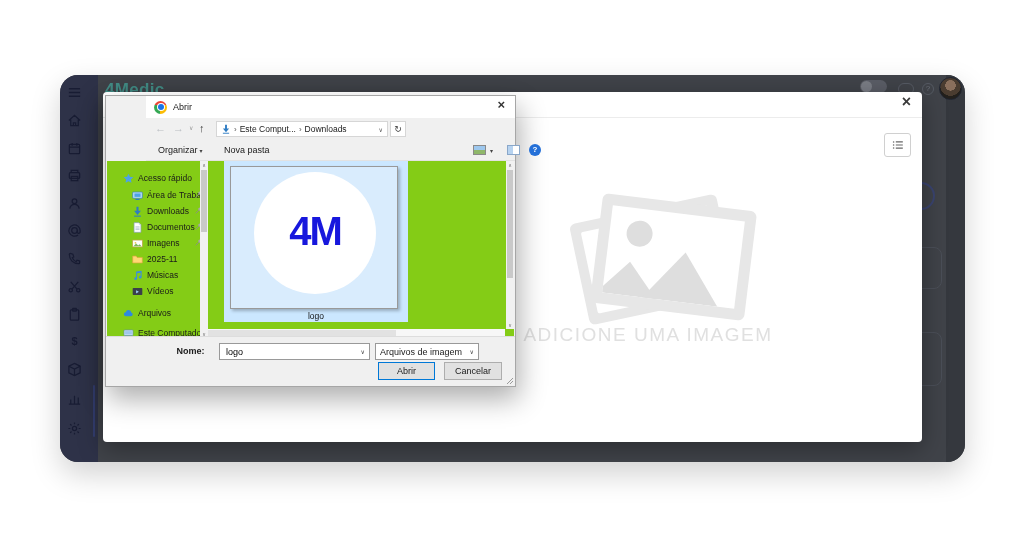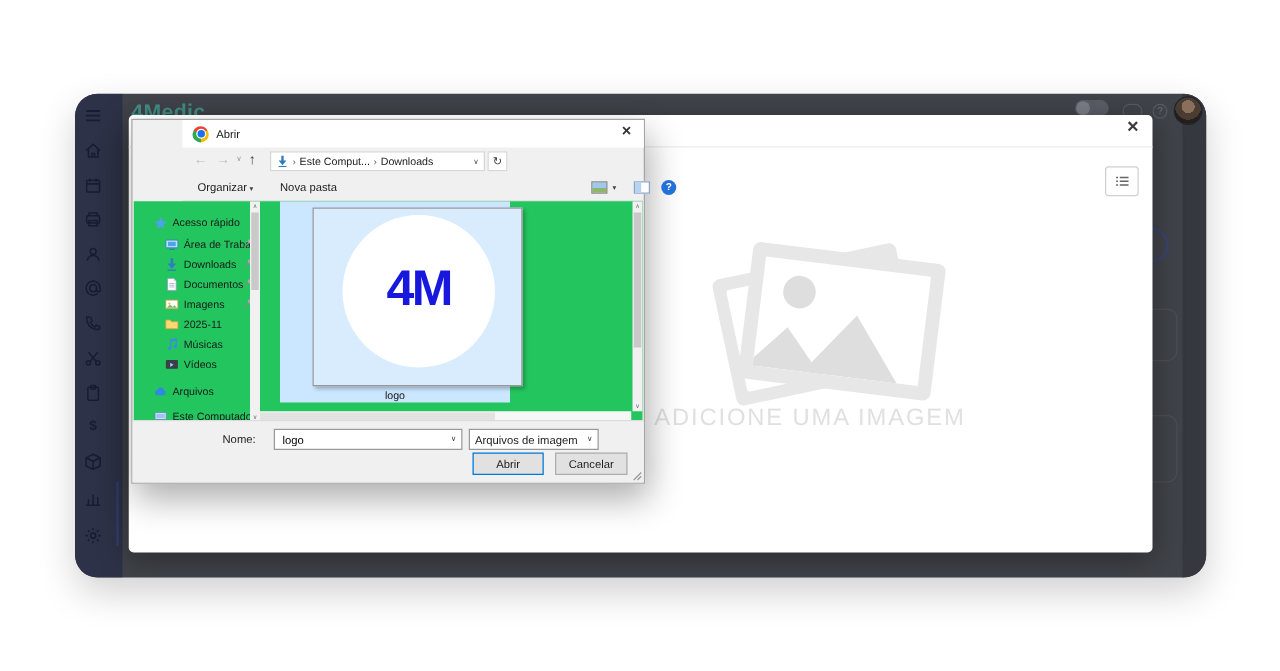--- a/index.html
+++ b/index.html
@@ -78,40 +78,40 @@
   .search input::placeholder{color:#909090;}
   .dlg-toolbar{position:relative;height:21px;border-bottom:1px solid #e2e2e2;}
   .tb-item{position:absolute;top:5px;font-size:9px;color:#1a1a1a;cursor:pointer;}
   .tb-chev{font-size:6px;color:#444;margin-left:2px;}
   .pic-ico{position:absolute;left:327px;top:5px;width:13px;height:10px;border:1px solid #8a8a8a;
            background:linear-gradient(180deg,#9ec8ee 0 55%,#8fb76a 55%);cursor:pointer;}
   .pane-ico{position:absolute;left:361px;top:5px;width:13px;height:10px;border:1px solid #8aa7c9;background:#fff;cursor:pointer;}
   .pane-ico::before{content:"";position:absolute;left:0;top:0;width:5px;height:100%;background:#b7d3f0;}
   .helpc{position:absolute;left:383px;top:4px;width:12px;height:12px;border-radius:50%;background:#2470d8;
          color:#fff;font-size:8px;font-weight:700;text-align:center;line-height:12px;cursor:pointer;}
-  .dlg-main{position:absolute;left:1px;right:1px;top:65px;height:177px;background:#22c55e;overflow:hidden;}
+  .dlg-main{position:absolute;left:1px;right:1px;top:65px;height:177px;background:#84cc16;overflow:hidden;}
   .tree{position:absolute;left:0;top:0;width:101px;height:100%;}
   .trow{position:absolute;display:flex;align-items:center;gap:4px;font-size:8.5px;color:#1a1a1a;height:14px;cursor:pointer;white-space:nowrap;}
   .trow svg{width:11px;height:11px;flex:0 0 11px;display:block;}
   .pin{position:absolute;width:9px;height:9px;}
   .pin svg{width:9px;height:9px;display:block;}
   .sb{background:#f1f1f1;position:absolute;}
   .sb .arr{position:absolute;left:0;width:100%;text-align:center;font-size:5px;color:#707070;}
   .sb .thumb{position:absolute;left:1px;right:1px;background:#c9c9c9;}
   .tile{position:absolute;left:117px;top:0;width:184px;height:161px;background:#cbe7ff;cursor:pointer;}
   .timg{position:absolute;left:6px;top:5px;width:168px;height:143px;background:#d9ecfd;border:1px solid #999;
-        box-shadow:2px 2px 3px rgba(0,0,0,.25);margin-left:20px;}
+        box-shadow:2px 2px 3px rgba(0,0,0,.25);}
   .tcircle{position:absolute;left:23px;top:5px;width:122px;height:122px;border-radius:50%;background:#fff;}
   .t4m{position:absolute;left:0;top:50%;width:100%;transform:translateY(-54%);text-align:center;
        font-size:40px;font-weight:800;color:#1717dd;letter-spacing:-2px;}
   .tlabel{position:absolute;left:0;top:150px;width:100%;text-align:center;font-size:8.5px;color:#111;}
   .hscroll{position:absolute;left:101px;right:9px;bottom:0;height:9px;background:#f7f7f7;}
   .hthumb{position:absolute;left:0;top:1px;height:7px;width:188px;background:#e2e2e2;}
   .dlg-bottom{position:absolute;left:0;right:0;bottom:0;height:50px;background:#f0f0f0;border-top:1px solid #dddddd;}
-  .nlabel{position:absolute;left:72px;top:9px;width:49px;text-align:left;font-size:9px;}
+  .nlabel{position:absolute;left:60px;top:9px;width:49px;text-align:center;font-size:9px;font-weight:bold;}
   .combo{position:absolute;top:6px;height:17px;background:#fff;border:1px solid #999;display:flex;align-items:center;
          padding:0 4px;font-size:9px;cursor:pointer;}
   .combo .cchev{margin-left:auto;font-size:6px;color:#444;padding-left:4px;}
   .combo input{flex:1;border:none;outline:none;font-size:9px;font-family:inherit;min-width:0;}
   .wbtn{position:absolute;top:25px;height:18px;background:#e1e1e1;font-size:9px;text-align:center;
         line-height:16px;cursor:pointer;}
   .wbtn.primary{border:1.5px solid #0078d7;}
   .wbtn.normal{border:1px solid #adadad;}
   .grip{position:absolute;right:1px;bottom:1px;width:8px;height:8px;}
 </style>

